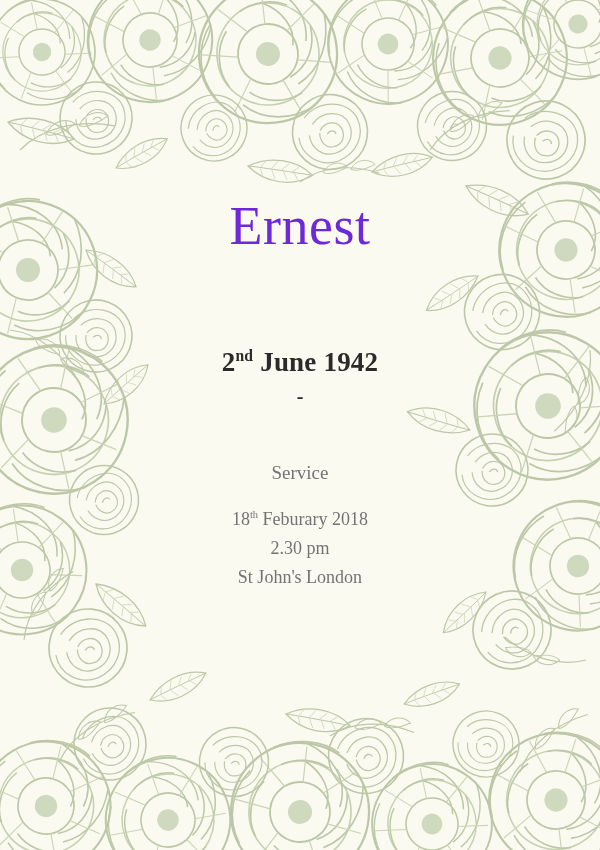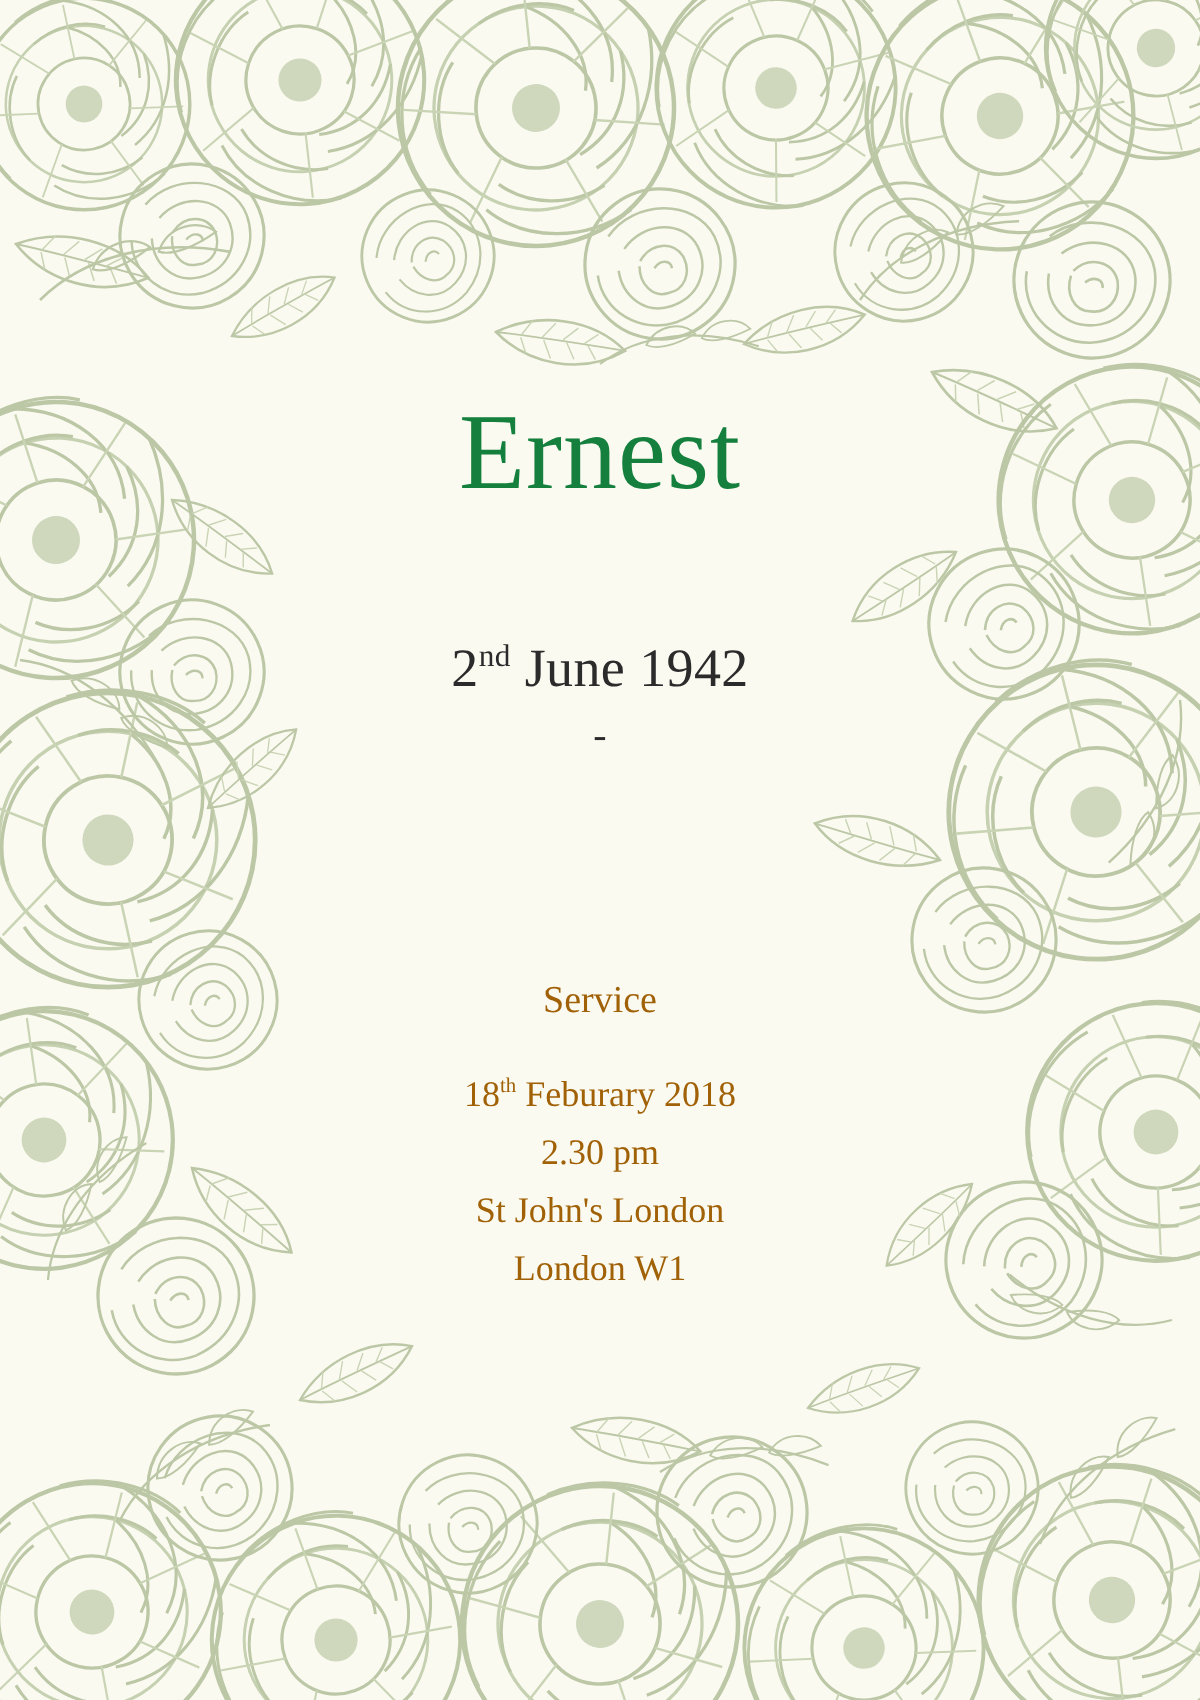--- a/index.html
+++ b/index.html
@@ -37,50 +37,51 @@
     right: 0;
     top: 0;
     bottom: 0;
     display: flex;
     flex-direction: column;
     align-items: center;
     text-align: center;
   }
   .name-block {
     margin-top: 196px;
-    color: #15803d;
+    color: #6d28d9;
     line-height: 1.12;
   }
   .name-line {
     font-size: 54px;
     letter-spacing: 0.5px;
     font-weight: 400;
   }
   .dates-block {
-    margin-top: 60px;
+    margin-top: 88px;
     color: #2b2b2b;
     line-height: 1.35;
+    font-weight: bold;
   }
   .date-line {
     font-size: 27px;
     letter-spacing: 0.2px;
   }
   .date-sep {
     font-size: 20px;
     margin: 2px 0 4px 0;
     color: #2b2b2b;
   }
   sup {
     font-size: 0.58em;
     vertical-align: super;
     line-height: 0;
   }
   .service-block {
-    margin-top: 100px;
-    color: #a16207;
+    margin-top: 44px;
+    color: #737373;
     line-height: 1.62;
   }
   .service-title {
     font-size: 19px;
     margin-bottom: 16px;
   }
   .service-line {
     font-size: 18px;
   }
 </style>
@@ -236,17 +237,16 @@
       <div class="date-sep">-</div>
     </div>
 
     <div class="service-block">
       <div class="service-title">Service</div>
       <div class="service-line">
         <span>18</span><sup>th</sup><span> Feburary 2018</span>
       </div>
       <div class="service-line">2.30 pm</div>
       <div class="service-line">St John's London</div>
-      <div class="service-line">London W1</div>
     </div>
 
   </div>
 </div>
 
 </body></html>

